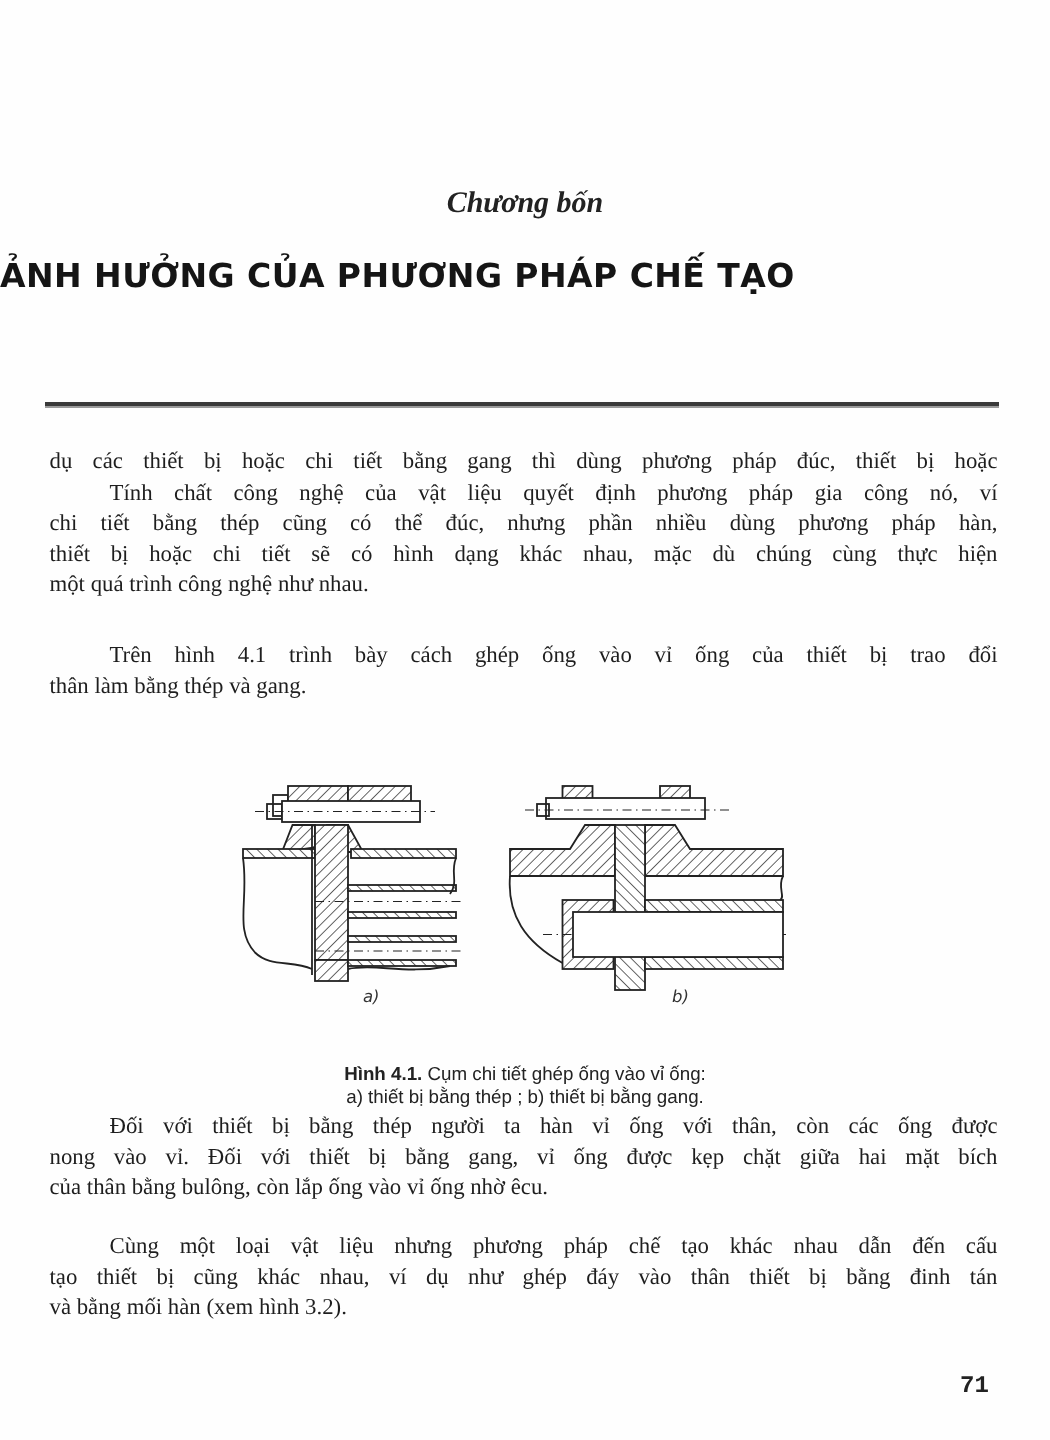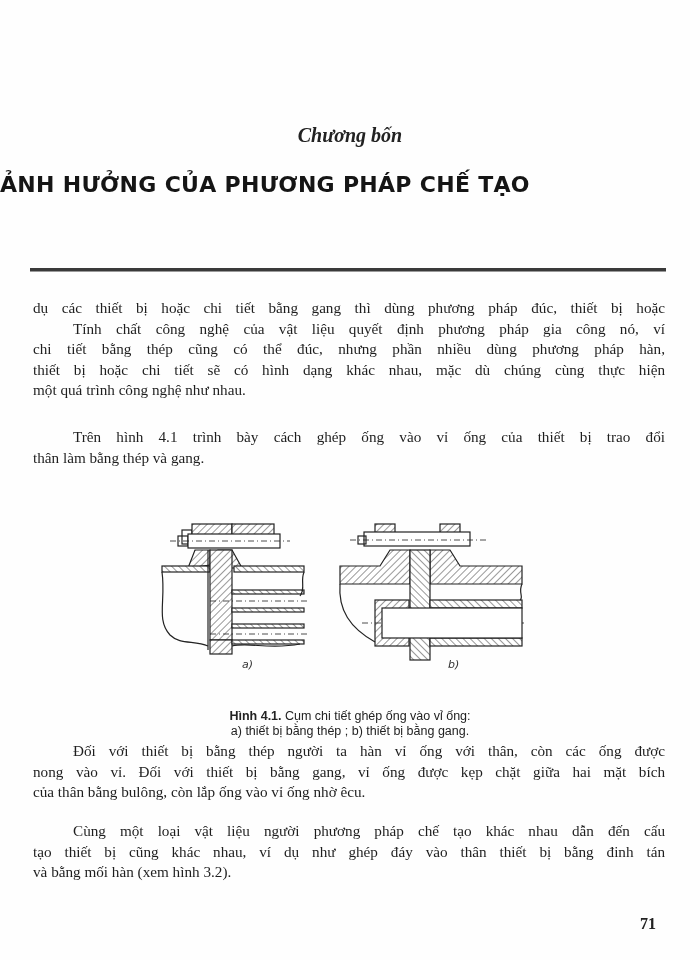--- a/index.html
+++ b/index.html
@@ -36,21 +36,21 @@
     position: absolute; font-family: "DejaVu Sans", "Liberation Sans", sans-serif;
     font-style: italic; font-size: 11px; color: #333;
   }
   .caption {
     position: absolute; left: 180px; width: 340px; top: 689px; text-align: center;
     font-family: "Liberation Sans", "DejaVu Sans", sans-serif; font-size: 12.5px; line-height: 15px; color: #222; margin-top: 20px;
   }
   .caption b { font-weight: bold; }
   .pagenum {
     position: absolute; left: 640px; top: 915px;
-    font-family: Liberation Serif, serif; font-weight: bold; font-size: 16px; color: #222;
+    font-family: Liberation Mono, monospace; font-weight: bold; font-size: 16px; color: #222;
   }
 </style>
 </head>
 <body>
 
 <div class="page">
 
   <div class="chapter">Chương bốn</div>
   <div class="title l1">ẢNH HƯỞNG CỦA PHƯƠNG PHÁP CHẾ TẠO</div>
 
@@ -146,19 +146,19 @@
     <div>a) thiết bị bằng thép ; b) thiết bị bằng gang.</div>
   </div>
 
   <div class="para p3">
     <span class="ln indent">Đối với thiết bị bằng thép người ta hàn vỉ ống với thân, còn các ống được</span>
     <span class="ln">nong vào vỉ. Đối với thiết bị bằng gang, vỉ ống được kẹp chặt giữa  hai mặt bích</span>
     <span class="ln last">của thân bằng bulông, còn lắp ống vào vỉ ống nhờ êcu.</span>
   </div>
 
   <div class="para p4">
-    <span class="ln indent">Cùng một loại vật liệu người phương pháp chế tạo khác nhau dẫn đến cấu</span>
+    <span class="ln indent">Cùng một loại vật liệu nhưng phương pháp chế tạo khác nhau dẫn đến cấu</span>
     <span class="ln">tạo thiết bị cũng khác nhau, ví dụ như ghép đáy vào thân thiết bị bằng đinh tán</span>
     <span class="ln last">và bằng mối hàn (xem hình 3.2).</span>
   </div>
 
   <div class="pagenum">71</div>
 </div>
 
 </body></html>

